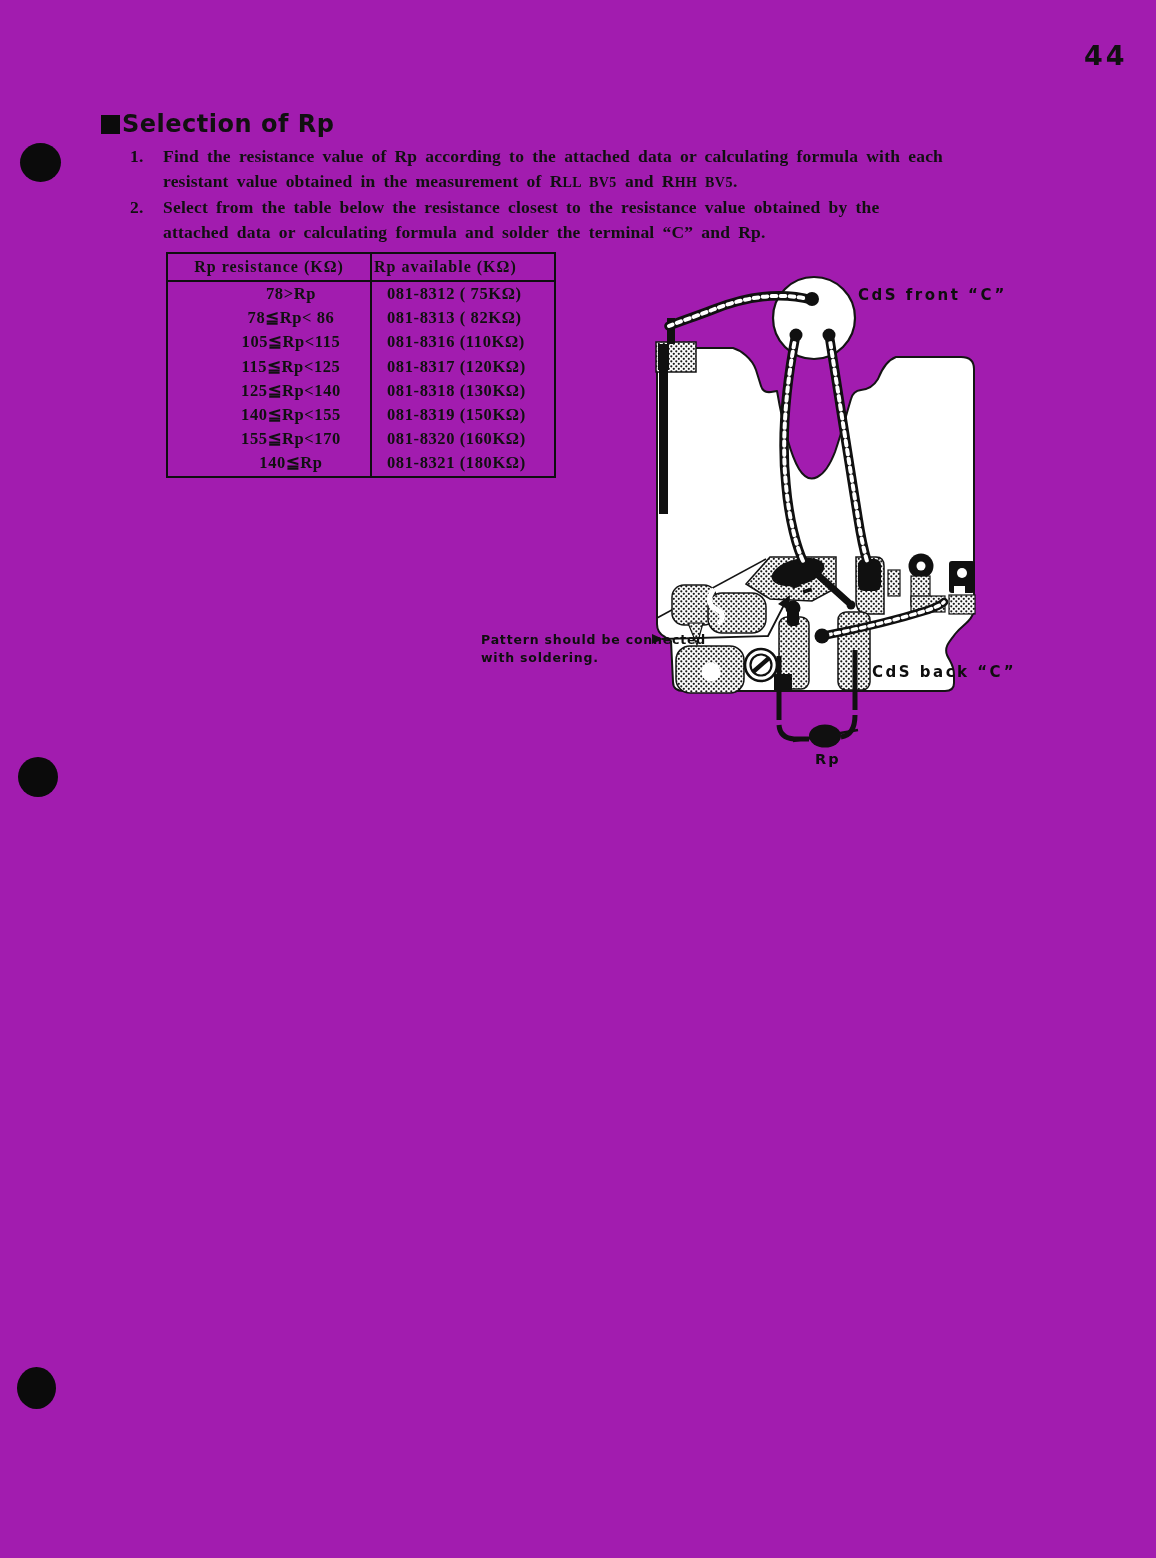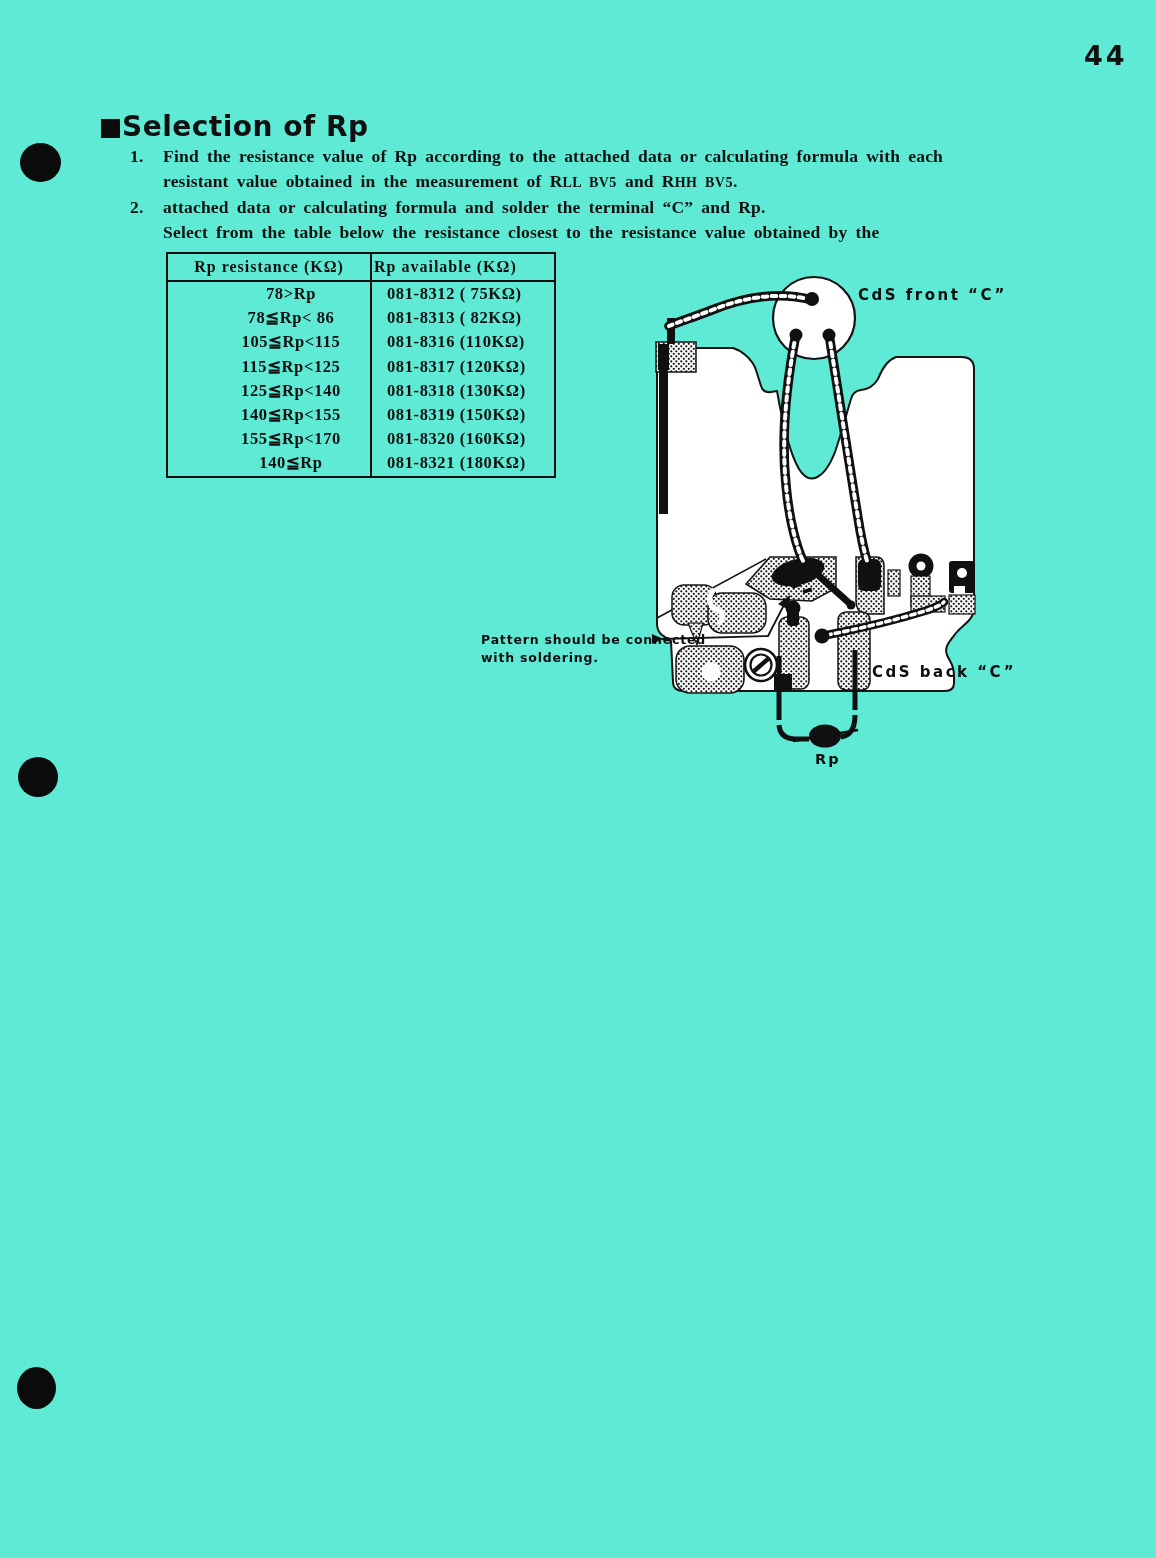--- a/index.html
+++ b/index.html
@@ -1,30 +1,30 @@
 <!DOCTYPE html>
 <html><head>
 <meta charset="utf-8">
 <style>
   html,body{margin:0;padding:0;background:#e8e8e8;}
   .page{
-    position:relative;width:1156px;height:1558px;background:#5eead4;
+    position:relative;width:1156px;height:1558px;background:#a21caf;
     overflow:hidden;color:#101010;
     font-family:"Liberation Serif", serif;
   }
   .punch{position:absolute;background:#0b0b0b;border-radius:50%;}
   .page-number{
     position:absolute;left:1084px;top:40px;
     font-family:"DejaVu Sans", sans-serif;font-weight:bold;
     font-size:27px;letter-spacing:3px;
   }
   .heading{
     position:absolute;left:101px;top:110px;
     font-family:"DejaVu Sans", sans-serif;font-weight:bold;
-    font-size:28px;letter-spacing:0.5px;white-space:nowrap;
+    font-size:24px;letter-spacing:0.5px;white-space:nowrap;
   }
   .heading .sq{
     display:inline-block;width:19px;height:19px;background:#0b0b0b;
     margin-right:2px;vertical-align:-2px;
   }
   .instr{position:absolute;left:130px;top:144px;width:930px;
     font-size:17.5px;font-weight:bold;line-height:24.6px;
     word-spacing:3.5px;letter-spacing:0.2px;}
   .instr-row{display:flex;}
   .instr-num{width:33px;flex:0 0 33px;}
@@ -72,22 +72,22 @@
     <div class="instr-row">
       <div class="instr-num">1.</div>
       <div class="instr-lines">
         <div class="line">Find the resistance value of Rp according to the attached data or calculating formula with each</div>
         <div class="line"><span>resistant value obtained in the measurement of </span><span>R</span><span class="rsub">LL BV5</span><span> and </span><span>R</span><span class="rsub">HH BV5</span><span>.</span></div>
       </div>
     </div>
     <div class="instr-row">
       <div class="instr-num">2.</div>
       <div class="instr-lines">
+        <div class="line">Select from the table below the resistance closest to the resistance value obtained by the</div>
         <div class="line">attached data or calculating formula and solder the terminal “C” and Rp.</div>
-        <div class="line">Select from the table below the resistance closest to the resistance value obtained by the</div>
       </div>
     </div>
   </div>
 
   <table class="rp-table">
     <thead>
       <tr>
         <th>Rp resistance (KΩ)</th>
         <th>Rp available (KΩ)</th>
       </tr>

